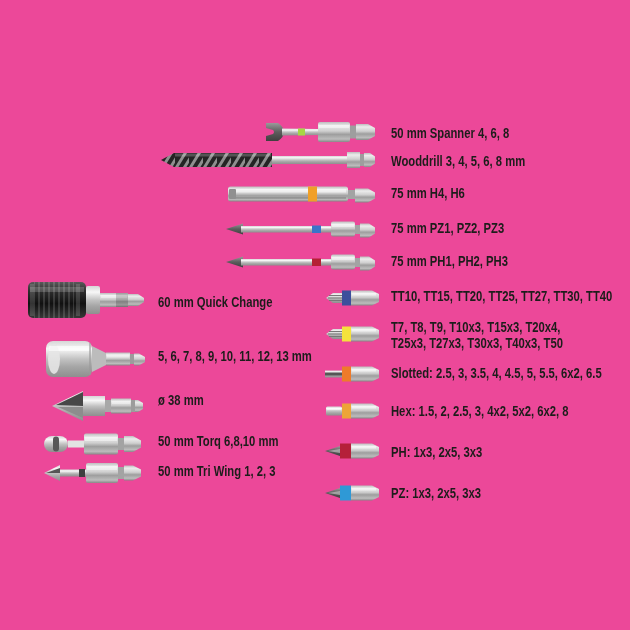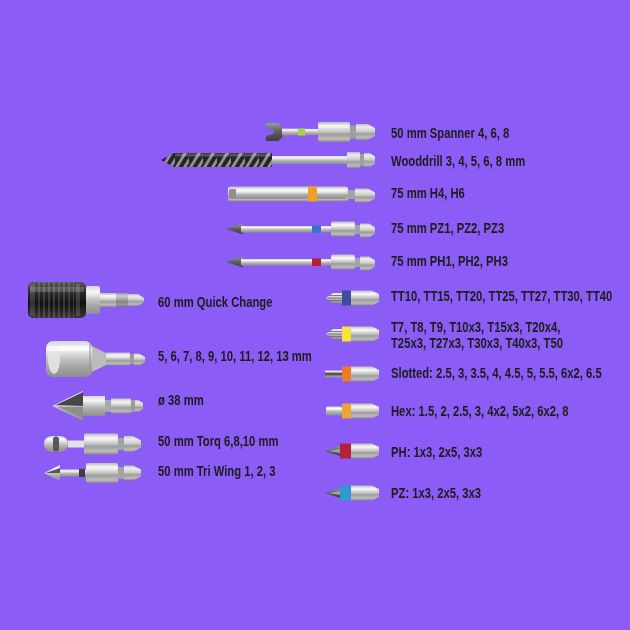--- a/index.html
+++ b/index.html
@@ -1,16 +1,16 @@
 <!DOCTYPE html>
 <html><head>
 <meta charset="utf-8">
 <style>
   html,body{margin:0;padding:0;background:#fff;}
-  #canvas{position:relative;width:630px;height:630px;background:#8b5cf6;overflow:hidden;
+  #canvas{position:relative;width:630px;height:630px;background:#ec4899;overflow:hidden;
           font-family:"Liberation Sans",sans-serif;}
   .lbl{position:absolute;font:700 15px "Liberation Sans",sans-serif;color:#1d1d1b;
        line-height:16px;white-space:nowrap;transform:scaleX(.75);transform-origin:0 50%;}
   .lbl2{position:absolute;font:700 15px "Liberation Sans",sans-serif;color:#1d1d1b;
         line-height:16px;white-space:nowrap;transform:scaleX(.75);transform-origin:0 0;}
   svg.tool{position:absolute;overflow:visible;}
 </style>
 </head>
 <body>
 

